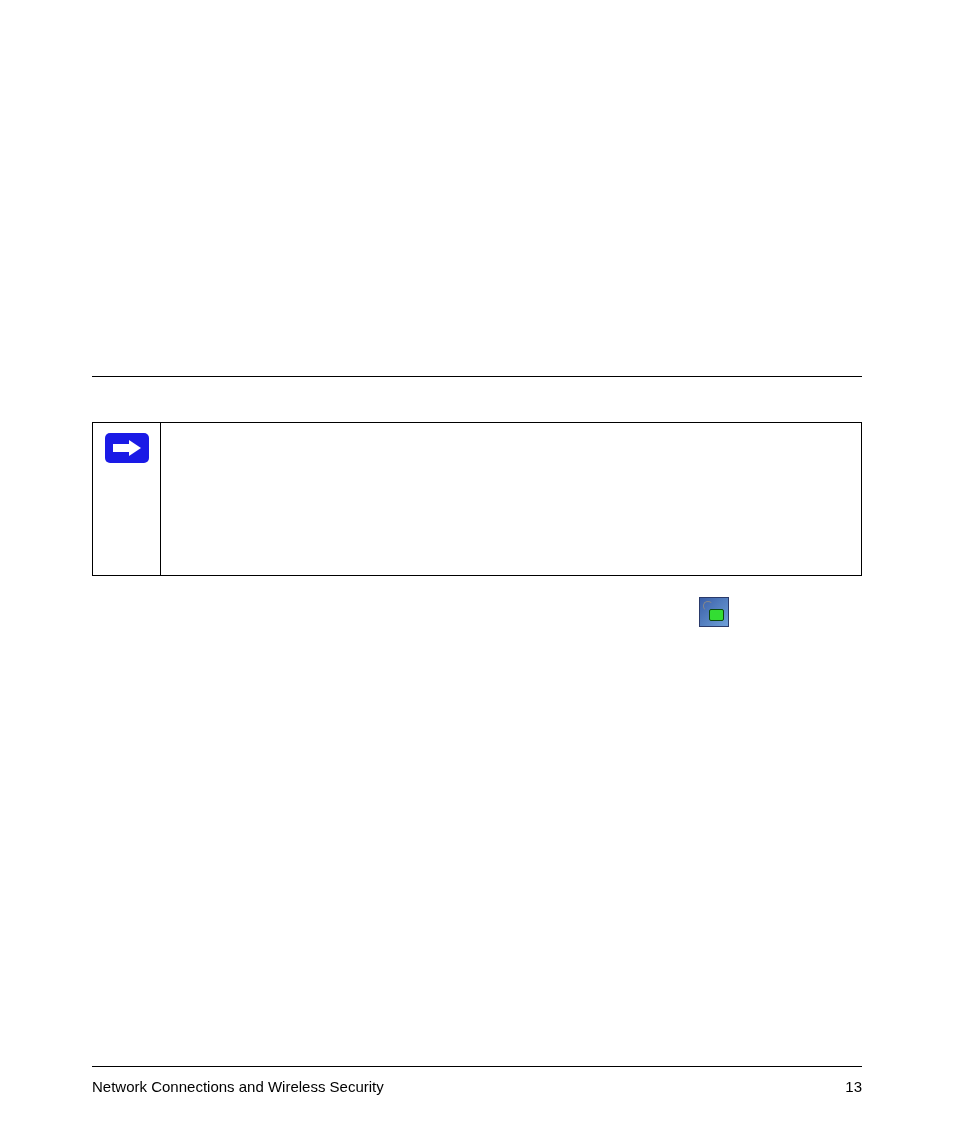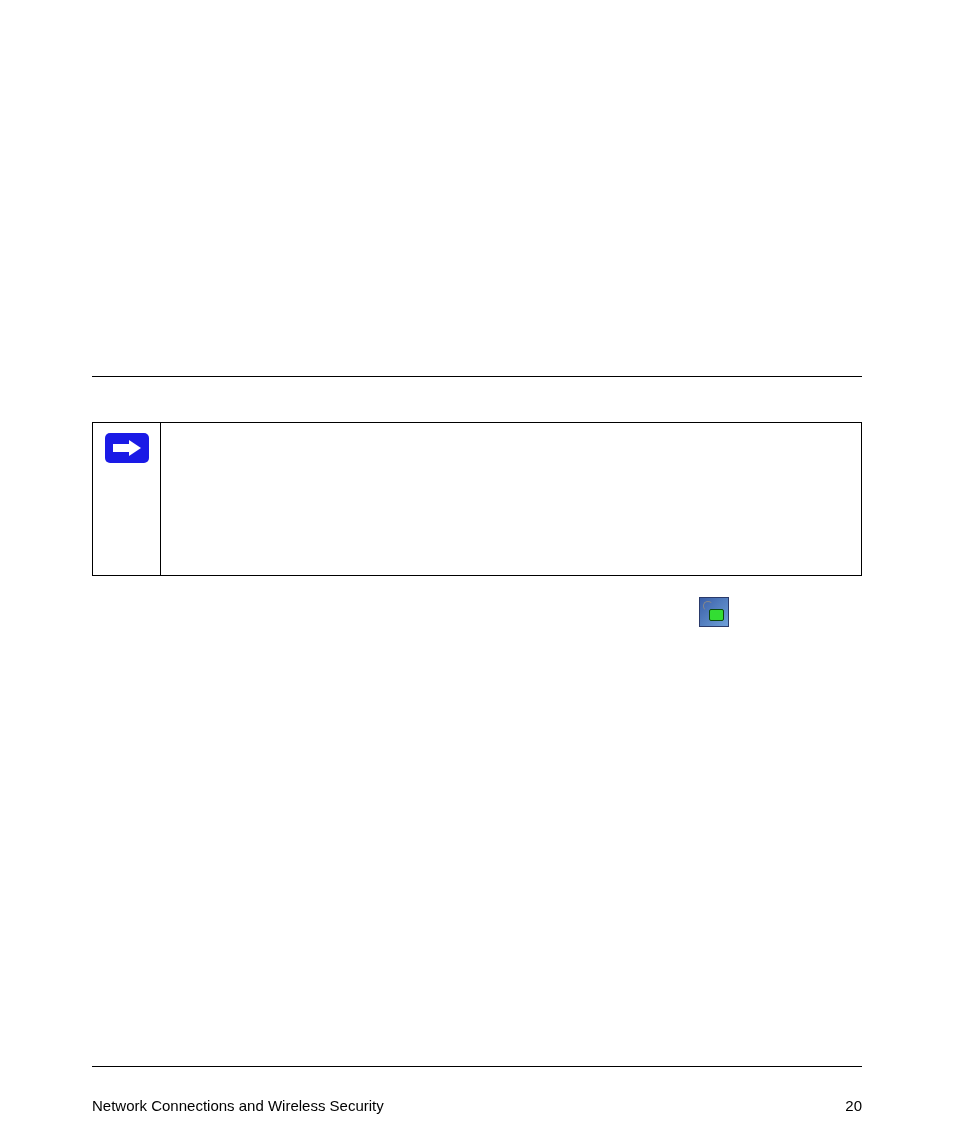--- a/index.html
+++ b/index.html
@@ -101,21 +101,21 @@
     position: absolute;
     left: 0;
     right: 0;
     bottom: 78px;
     border-top: 1px solid #000;
   }
   .footer {
     position: absolute;
     left: 0;
     right: 0;
-    bottom: 31px;
+    bottom: 50px;
     display: flex;
     justify-content: space-between;
     font-size: 15px;
     font-family: Arial, Helvetica, sans-serif;
   }
 </style>
 </head>
 <body>
 
 <div class="page">
@@ -136,17 +136,17 @@
     </div>
 
     <div class="inline-icon">
       <div class="swoosh"></div>
       <div class="monitor"></div>
     </div>
 
     <div class="footer-rule"></div>
     <div class="footer">
       <span>Network Connections and Wireless Security</span>
-      <span>20</span>
+      <span>13</span>
     </div>
 
   </div>
 </div>
 
 </body></html>

